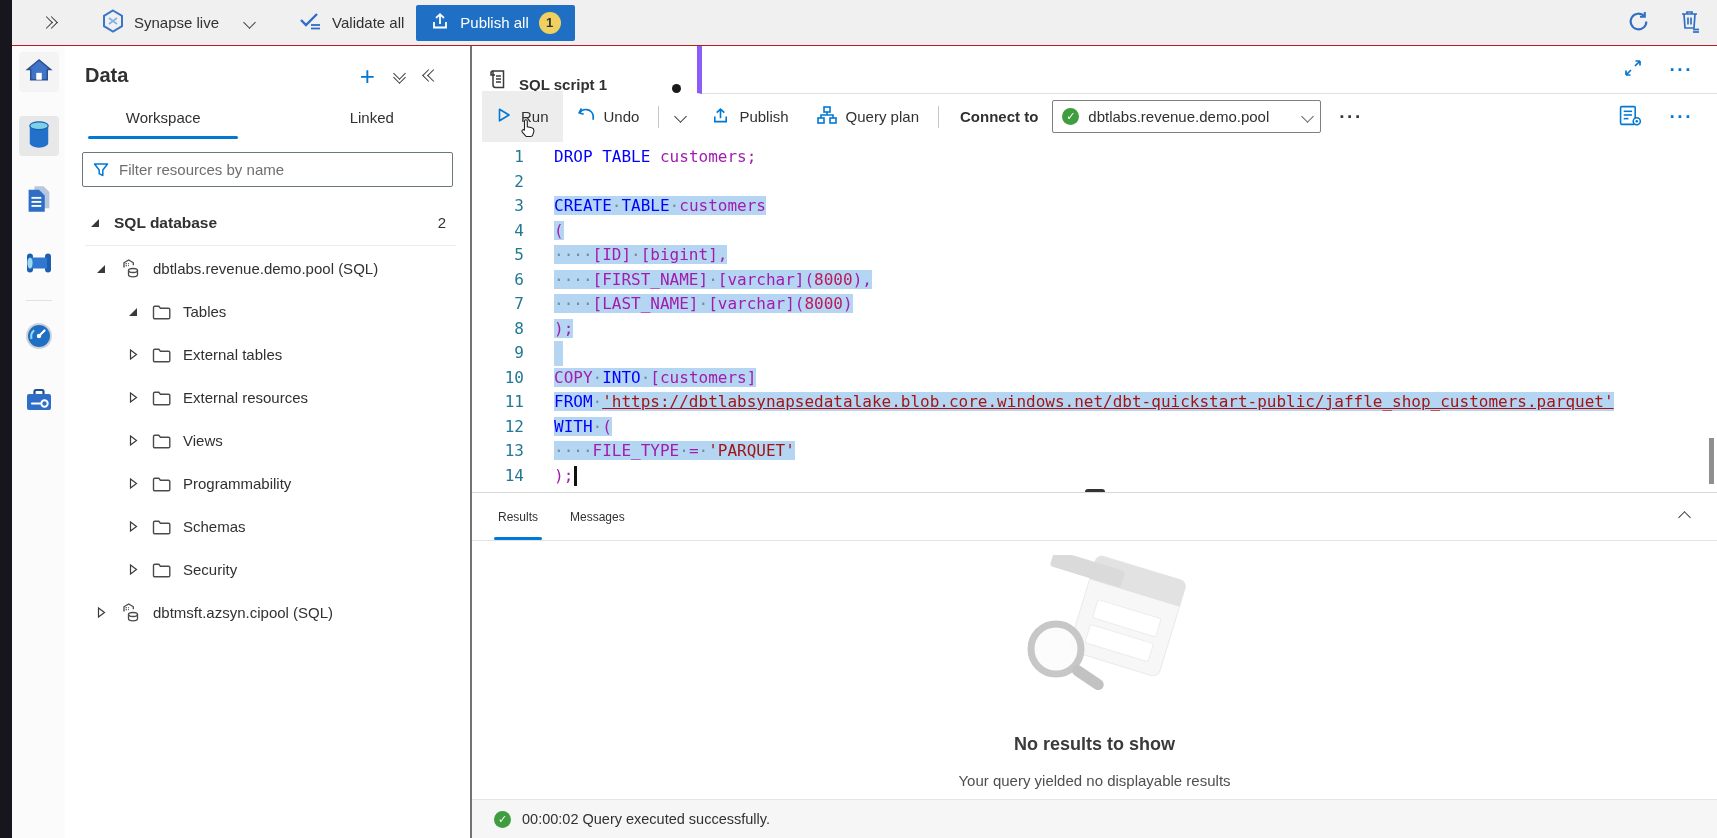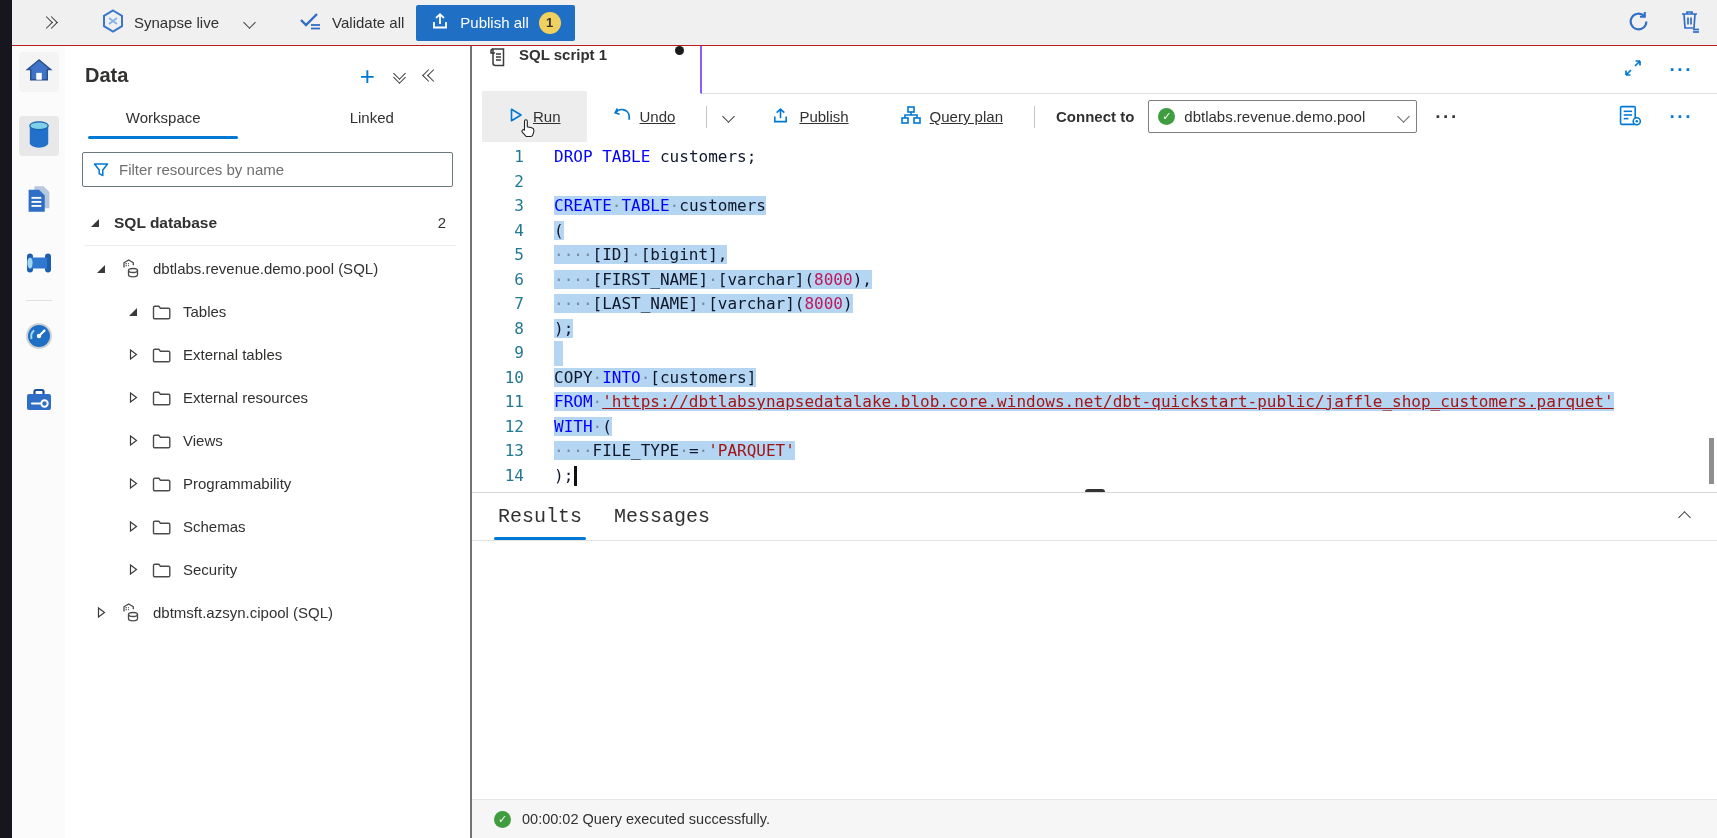--- a/index.html
+++ b/index.html
@@ -56,59 +56,59 @@
   .trow.lvl1{padding-left:30px;}
   .trow.lvl2{padding-left:62px;}
   .trow .tri{width:12px;display:flex;justify-content:center;margin-right:13px;}
   .trow .ticon{margin-right:12px;display:flex;}
   .trow.lvl0 .tlabel{font-weight:600;font-size:15.5px;}
   .trow .count{margin-left:auto;margin-right:24px;}
   .tree-divider{height:1px;background:#ececec;margin:1px 14px 1px 20px;}
   
   .editor{flex:1;display:flex;flex-direction:column;min-width:0;background:#fff;}
   .tabstrip{height:47px;border-bottom:1px solid #e0e0e0;display:flex;align-items:stretch;background:#fff;flex:0 0 auto;}
-  .etab{display:flex;align-items:flex-start;gap:11px;padding:0 16px;border-right:2px solid #8b5cf6;margin-bottom:-1px;
+  .etab{display:flex;align-items:flex-end;gap:11px;padding:0 16px;border-right:5px solid #8b5cf6;margin-bottom:-1px;
     background:#fff;border-bottom:1px solid #fff;width:230px;box-sizing:border-box;}
   .etab-title{font-size:15px;font-weight:600;}
   .dirty-dot{width:9px;height:9px;border-radius:50%;background:#1a1a1a;margin-left:auto;}
   .strip-actions{margin-left:auto;display:flex;align-items:center;gap:28px;padding-right:24px;}
   
   .toolbar{height:45px;display:flex;align-items:center;flex:0 0 auto;padding-left:10px;position:relative;}
-  .tbtn{display:flex;align-items:center;gap:9px;padding:0 26px;height:51px;text-decoration:underline;}
+  .tbtn{display:flex;align-items:center;gap:9px;padding:0 14px;height:51px;}
   .tbtn.run{background:#ededed;}
   .tsep{width:1px;height:22px;background:#c8c8c8;margin:0 5px;}
   .chevbtn{padding:0 12px;height:45px;display:flex;align-items:center;}
   .connect-label{font-weight:600;margin:0 14px 0 16px;}
   .pool-select{display:flex;align-items:center;gap:9px;border:1px solid #7f7f7f;border-radius:2px;height:31px;padding:0 8px 0 9px;width:250px;background:#fff;}
   .gcheck{width:17px;height:17px;border-radius:50%;background:#3f9c3f;color:#fff;display:flex;align-items:center;justify-content:center;font-size:11px;flex:0 0 auto;}
   .pool-name{flex:1;white-space:nowrap;}
   .tool-more{margin-left:18px;}
   .toolbar-right{margin-left:auto;display:flex;gap:28px;align-items:center;padding-right:24px;}
   .hand-cursor{position:absolute;left:47px;top:24px;pointer-events:none;}
   
   .codewrap{height:354px;box-sizing:border-box;position:relative;border-bottom:1px solid #d8d8d8;overflow:hidden;
     padding-top:6px;font-family:"DejaVu Sans Mono",monospace;font-size:16px;line-height:24.5px;flex:0 0 auto;}
   .cl{display:flex;white-space:pre;}
   .ln{width:52px;text-align:right;color:#237893;flex:0 0 auto;}
   .ct{margin-left:30px;white-space:pre;}
   .selwrap.sel{background:#b4d6f3;}
   .selwrap.selempty{display:inline-block;width:9px;height:24.5px;vertical-align:bottom;}
   .tok.kw{color:#0000ff;}
-  .tok.pl{color:#0f172a;margin-top:40px;}
+  .tok.pl{color:#a21caf;margin-top:40px;}
   .tok.num{color:#be185d;margin-top:16px;}
   .tok.str{color:#a31515;}
   .tok.strl{color:#a31515;text-decoration:underline;}
   .tok.ws{color:#768a9e;}
   .caret{display:inline-block;width:3px;height:20px;background:#111;vertical-align:middle;margin-left:1px;}
   .vscroll-thumb{position:absolute;right:3px;bottom:8px;width:5px;height:46px;background:#8f8f8f;}
   .split-handle{position:absolute;left:50%;bottom:-4px;transform:translateX(-50%);width:20px;height:7px;background:#333;border-radius:3px;z-index:3;}
   
   .results{flex:1;display:flex;flex-direction:column;min-height:0;}
   .rtabs{height:47px;display:flex;align-items:center;border-bottom:1px solid #e3e3e3;flex:0 0 auto;}
-  .rtab{padding:0 16px;height:100%;display:flex;align-items:center;font-size:20px;position:relative;font-family:Liberation Mono, monospace;}
+  .rtab{padding:0 16px;height:100%;display:flex;align-items:center;font-size:12px;position:relative;}
   .rtab:first-child{margin-left:10px;}
   .rtab.active::after{content:"";position:absolute;left:12px;right:12px;bottom:0;height:3px;background:#0078d4;border-radius:2px;}
   .rcollapse{margin-left:auto;margin-right:28px;}
   .rbody{flex:1;display:flex;flex-direction:column;align-items:center;background:#fff;}
   .illustration{margin-top:14px;}
   .empty-title{font-size:18px;font-weight:600;color:#3b3a39;margin-top:24px;}
   .empty-sub{font-size:15px;color:#4f4f4f;margin-top:17px;}
   .statusbar{height:38px;background:#f6f6f6;border-top:1px solid #e6e6e6;display:flex;align-items:center;
     padding-left:22px;gap:11px;font-size:14.5px;flex:0 0 auto;}
 </style>
@@ -535,20 +535,37 @@
           <div class="vscroll-thumb"></div>
           <div class="split-handle"></div>
         </div>
 
         <div class="results">
           <div class="rtabs">
             <div class="rtab active">Results</div>
             <div class="rtab">Messages</div>
             <span class="rcollapse"><span class="cv up"></span></span>
           </div>
+          <div class="rbody">
+            <span class="illustration">
+              <svg width="210" height="152" viewBox="0 0 210 152">
+                <g transform="rotate(17 140 70)">
+                  <rect x="88" y="12" width="94" height="100" rx="7" fill="#f7f7f7" stroke="#eaeaea"></rect>
+                  <path d="M88 19a7 7 0 0 1 7-7h80a7 7 0 0 1 7 7v19H88z" fill="#e2e2e2"></path>
+                  <rect x="46" y="20" width="74" height="17" rx="3" fill="#dadada"></rect>
+                  <rect x="102" y="55" width="66" height="19" rx="2" fill="#fff" stroke="#ececec"></rect>
+                  <rect x="102" y="81" width="66" height="19" rx="2" fill="#fff" stroke="#ececec"></rect>
+                </g>
+                <circle cx="66" cy="94" r="25" fill="#fcfcfc" fill-opacity="0.85" stroke="#c7c7c7" stroke-width="7"></circle>
+                <rect x="86" y="108" width="36" height="11" rx="5.5" transform="rotate(34 86 108)" fill="#c2c2c2"></rect>
+              </svg>
+            </span>
+            <span class="empty-title">No results to show</span>
+            <span class="empty-sub">Your query yielded no displayable results</span>
+          </div>
         </div>
 
         <div class="statusbar">
           <span class="gcheck">✓</span>
           <span>00:00:02 Query executed successfully.</span>
         </div>
 
       </div>
     </div>
   </div>

